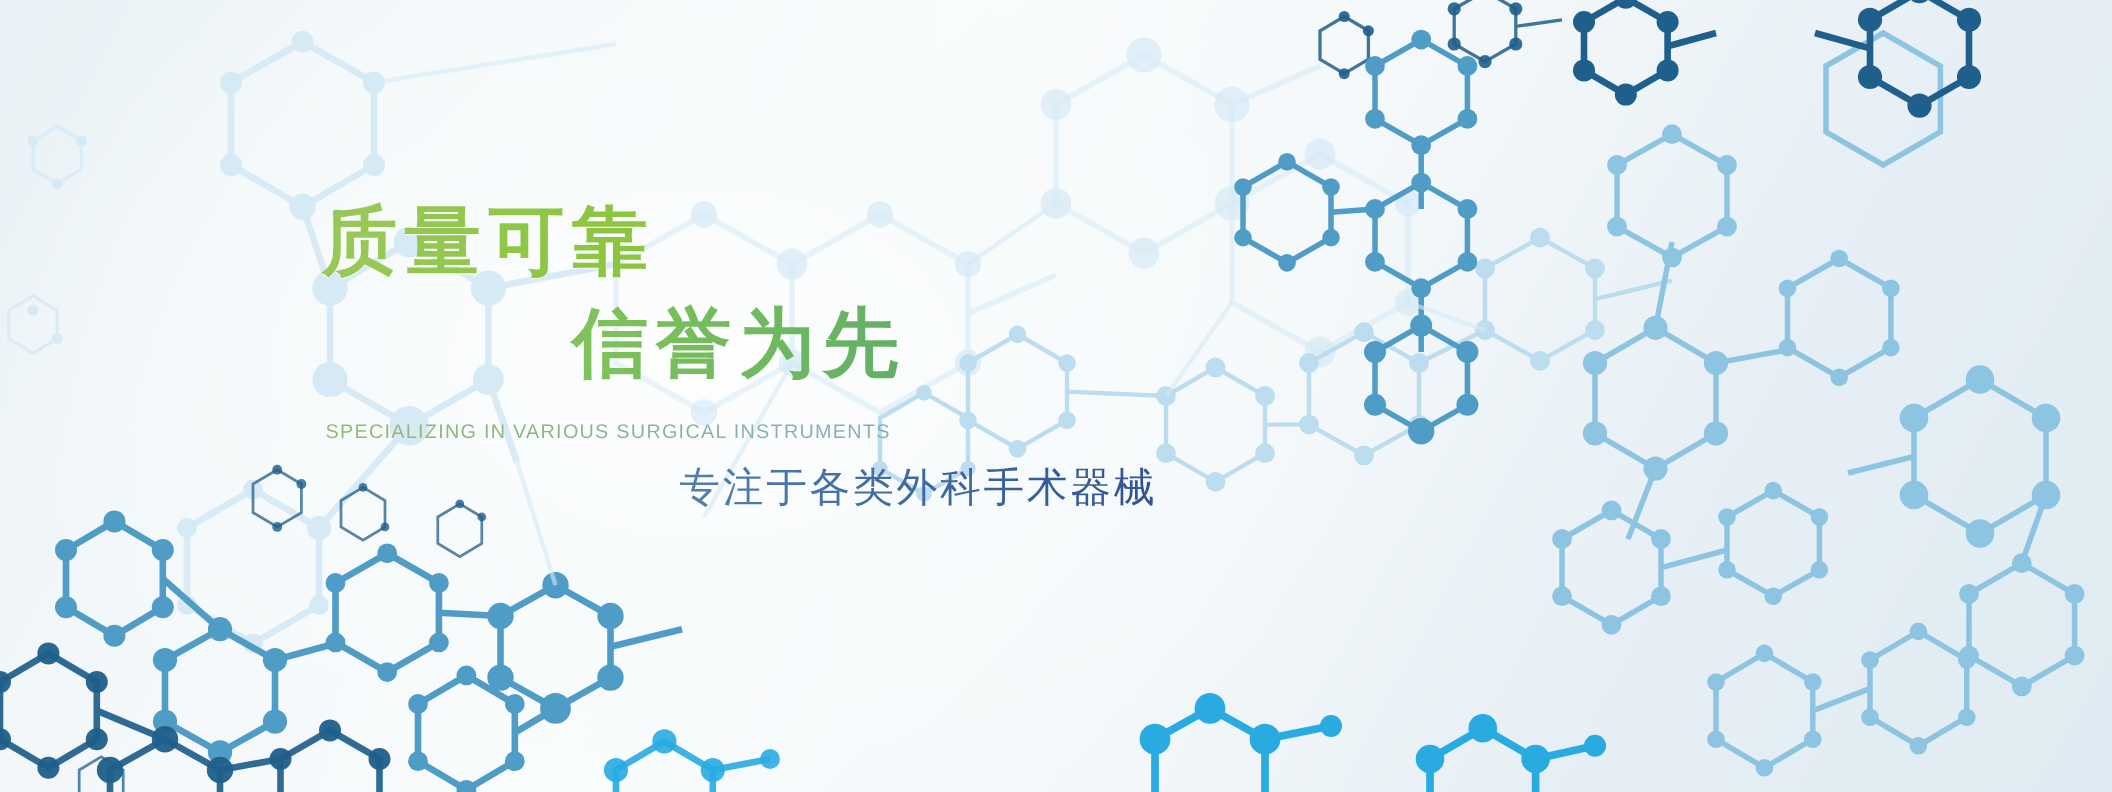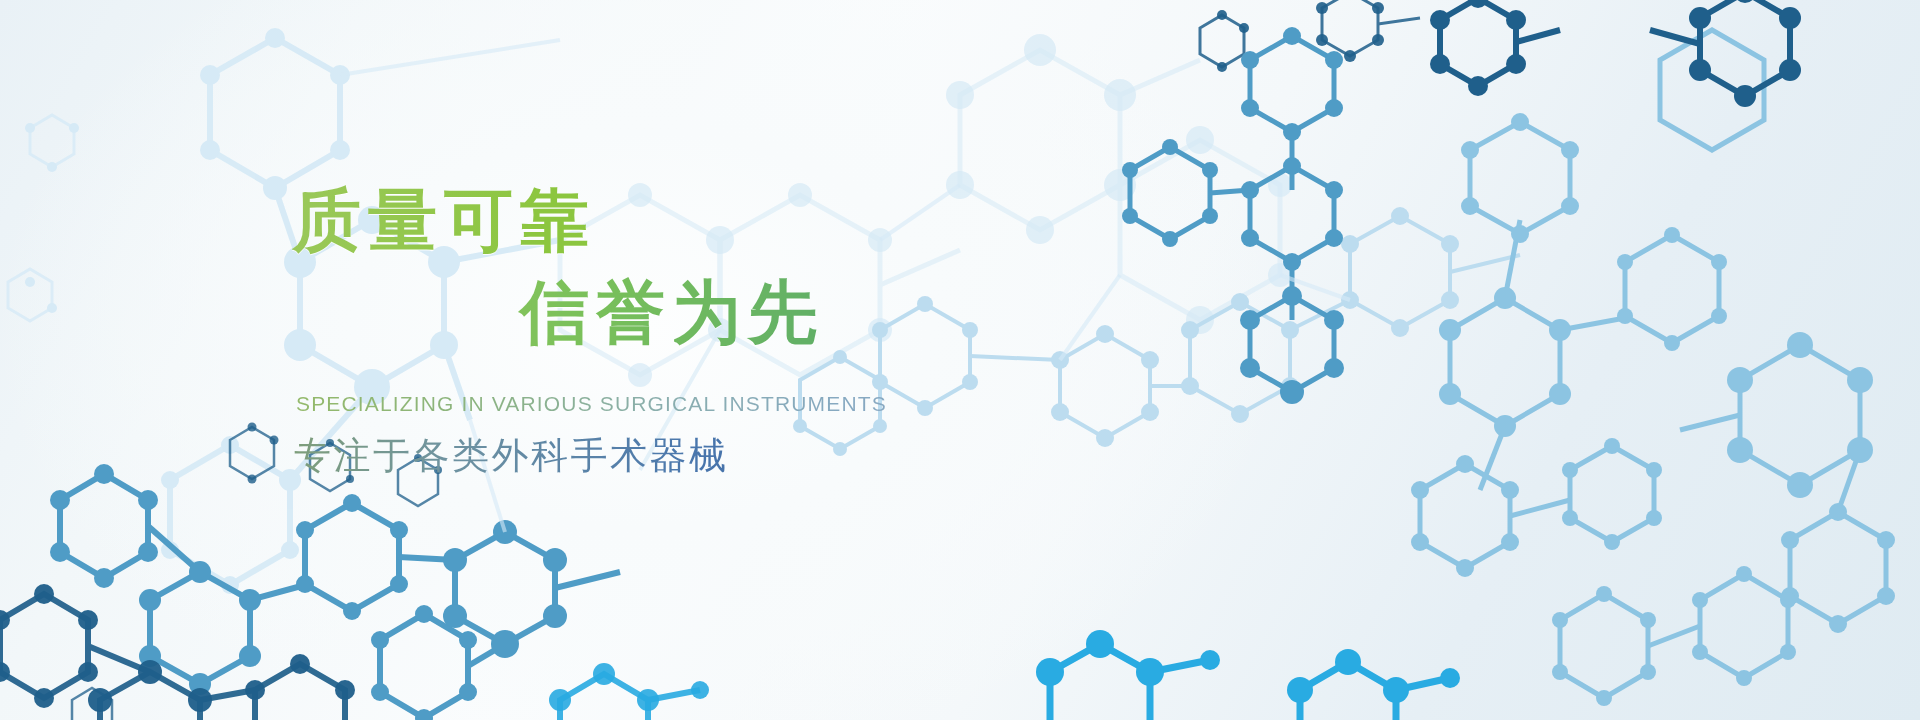--- a/index.html
+++ b/index.html
@@ -45,23 +45,23 @@
   }
   #headline-1 {
     background-image:linear-gradient(96deg,#9ac85a 0%,#8cc63f 34%,#88c442 66%,#7dbf4a 100%);
   }
   #headline-2 {
     margin-top:4px;
     background-image:linear-gradient(96deg,#9bcb5e 0%,#79c05a 40%,#5fae68 72%,#4f9e6c 100%);
     text-align:center;
   }
   .sub-en {
-    margin-top:36px;
+    margin-top:26px;
     margin-left:4px;
-    font-size:21px;
+    font-size:18px;
     letter-spacing:1.15px;
     font-weight:400;
     white-space:nowrap;
     background-image:linear-gradient(92deg,#93b96a 0%,#8cb47d 22%,#8aaead 48%,#86a9c1 72%,#8fa7c4 100%);
     -webkit-background-clip:text;
     background-clip:text;
     color:transparent;
     -webkit-text-fill-color:transparent;
   }
   .sub-cn {
@@ -70,20 +70,21 @@
     font-family:"DejaVu Sans","Liberation Sans",sans-serif;
     font-size:37px;
     line-height:48px;
     letter-spacing:2.5px;
     font-weight:400;
     white-space:nowrap;
     background-image:linear-gradient(94deg,#7e9e7a 0%,#6f93a0 20%,#4a77ad 52%,#39649f 78%,#31548f 100%);
     -webkit-background-clip:text;
     background-clip:text;
     color:transparent;
+    text-align:right;
     -webkit-text-fill-color:transparent;
   }
 </style>
 </head>
 <body>
 
 <div id="banner">
 
   <svg id="bg-molecules" viewBox="0 0 1920 720" preserveAspectRatio="none" xmlns="http://www.w3.org/2000/svg">
     <defs>

